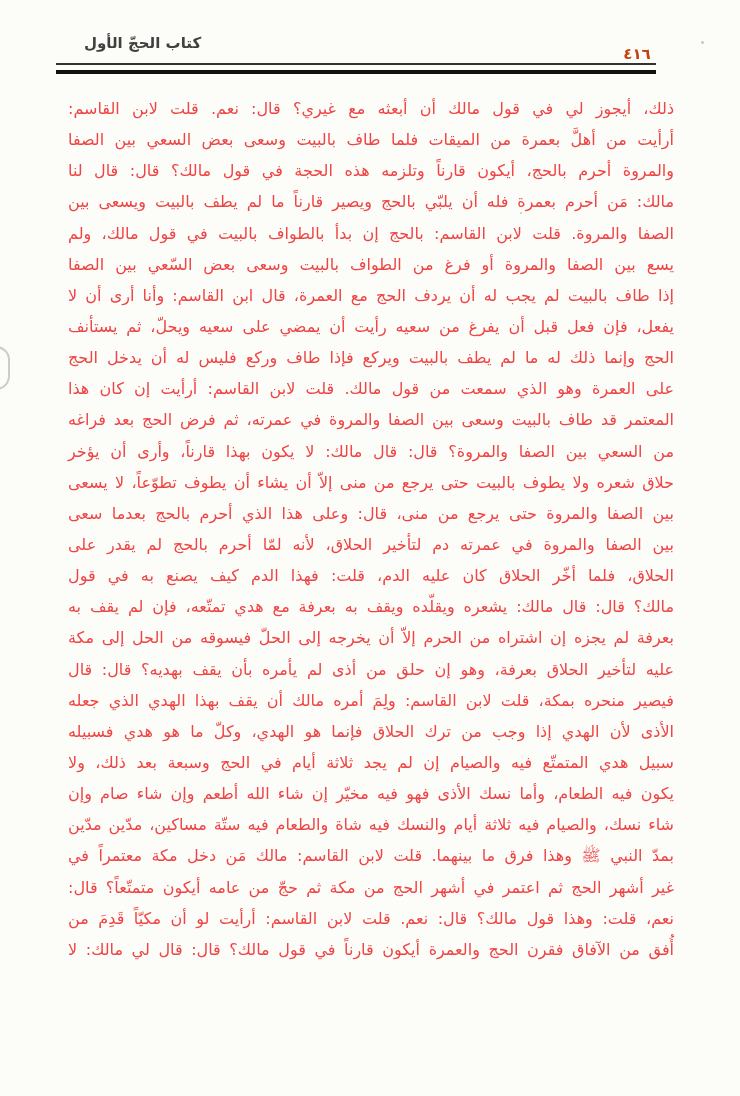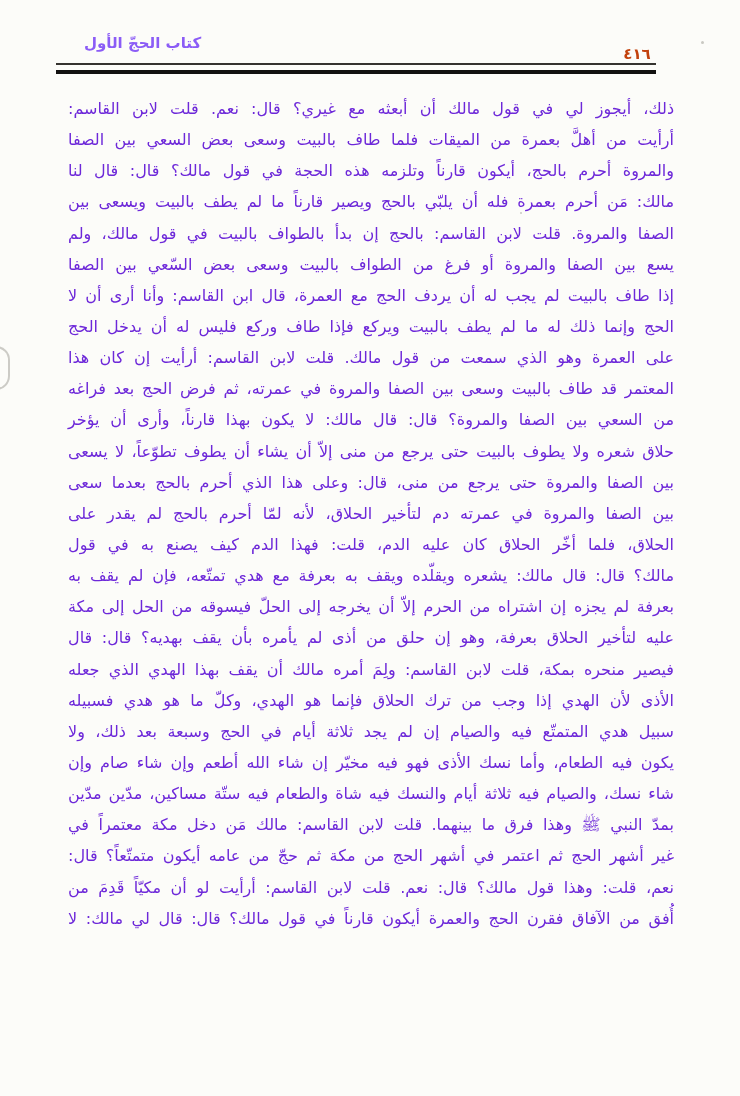--- a/index.html
+++ b/index.html
@@ -19,21 +19,21 @@
   }
   
   .running-title {
     position: absolute;
     top: 34px;
     left: 84px;
     direction: rtl;
     font-size: 15px;
     font-weight: 700;
     letter-spacing: 0.2px;
-    color: #8b5cf6;
+    color: #404040;
     white-space: nowrap;
   }
   .page-number {
     position: absolute;
     top: 45px;
     left: 614px;
     width: 46px;
     text-align: center;
     direction: rtl;
     font-size: 15px;
@@ -67,21 +67,21 @@
   }
   .line {
     height: 31.15px;
     line-height: 31.15px;
     font-size: 16px;
     text-align: justify;
     text-align-last: justify;
     text-justify: inter-word;
     white-space: nowrap;
     overflow: visible;
-    color: #6d28d9;
+    color: #ef4444;
   }
   
   .margin-arc {
     position: absolute;
     top: 346px;
     left: -4px;
     width: 12px;
     height: 40px;
     border: 2px solid #b3b2ac;
     border-left: none;
@@ -107,20 +107,21 @@
   <div class="rule-thick"></div>
 
   <div class="body-text">
     <div class="line">ذلك، أيجوز لي في قول مالك أن أبعثه مع غيري؟ قال: نعم. قلت لابن القاسم:</div>
     <div class="line">أرأيت من أهلَّ بعمرة من الميقات فلما طاف بالبيت وسعى بعض السعي بين الصفا</div>
     <div class="line">والمروة أحرم بالحج، أيكون قارناً وتلزمه هذه الحجة في قول مالك؟ قال: قال لنا</div>
     <div class="line">مالك: مَن أحرم بعمرة فله أن يلبّي بالحج ويصير قارناً ما لم يطف بالبيت ويسعى بين</div>
     <div class="line">الصفا والمروة. قلت لابن القاسم: بالحج إن بدأ بالطواف بالبيت في قول مالك، ولم</div>
     <div class="line">يسع بين الصفا والمروة أو فرغ من الطواف بالبيت وسعى بعض السّعي بين الصفا</div>
     <div class="line">إذا طاف بالبيت لم يجب له أن يردف الحج مع العمرة، قال ابن القاسم: وأنا أرى أن لا</div>
+    <div class="line">يفعل، فإن فعل قبل أن يفرغ من سعيه رأيت أن يمضي على سعيه ويحلّ، ثم يستأنف</div>
     <div class="line">الحج وإنما ذلك له ما لم يطف بالبيت ويركع فإذا طاف وركع فليس له أن يدخل الحج</div>
     <div class="line">على العمرة وهو الذي سمعت من قول مالك. قلت لابن القاسم: أرأيت إن كان هذا</div>
     <div class="line">المعتمر قد طاف بالبيت وسعى بين الصفا والمروة في عمرته، ثم فرض الحج بعد فراغه</div>
     <div class="line">من السعي بين الصفا والمروة؟ قال: قال مالك: لا يكون بهذا قارناً، وأرى أن يؤخر</div>
     <div class="line">حلاق شعره ولا يطوف بالبيت حتى يرجع من منى إلاّ أن يشاء أن يطوف تطوّعاً، لا يسعى</div>
     <div class="line">بين الصفا والمروة حتى يرجع من منى، قال: وعلى هذا الذي أحرم بالحج بعدما سعى</div>
     <div class="line">بين الصفا والمروة في عمرته دم لتأخير الحلاق، لأنه لمّا أحرم بالحج لم يقدر على</div>
     <div class="line">الحلاق، فلما أخّر الحلاق كان عليه الدم، قلت: فهذا الدم كيف يصنع به في قول</div>
     <div class="line">مالك؟ قال: قال مالك: يشعره ويقلّده ويقف به بعرفة مع هدي تمتّعه، فإن لم يقف به</div>
     <div class="line">بعرفة لم يجزه إن اشتراه من الحرم إلاّ أن يخرجه إلى الحلّ فيسوقه من الحل إلى مكة</div>

